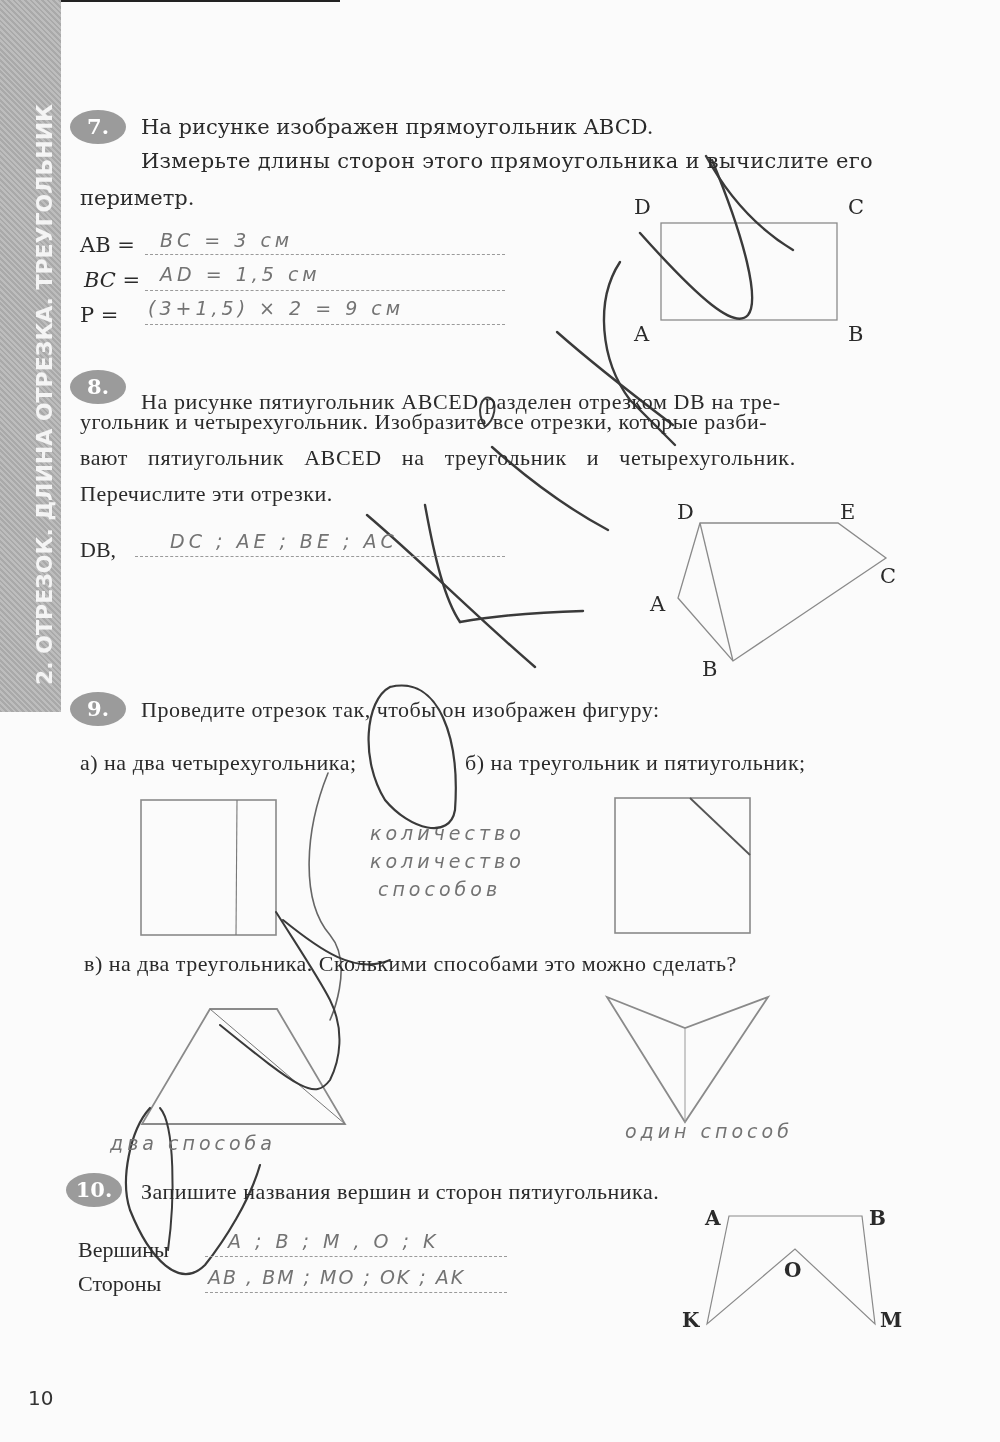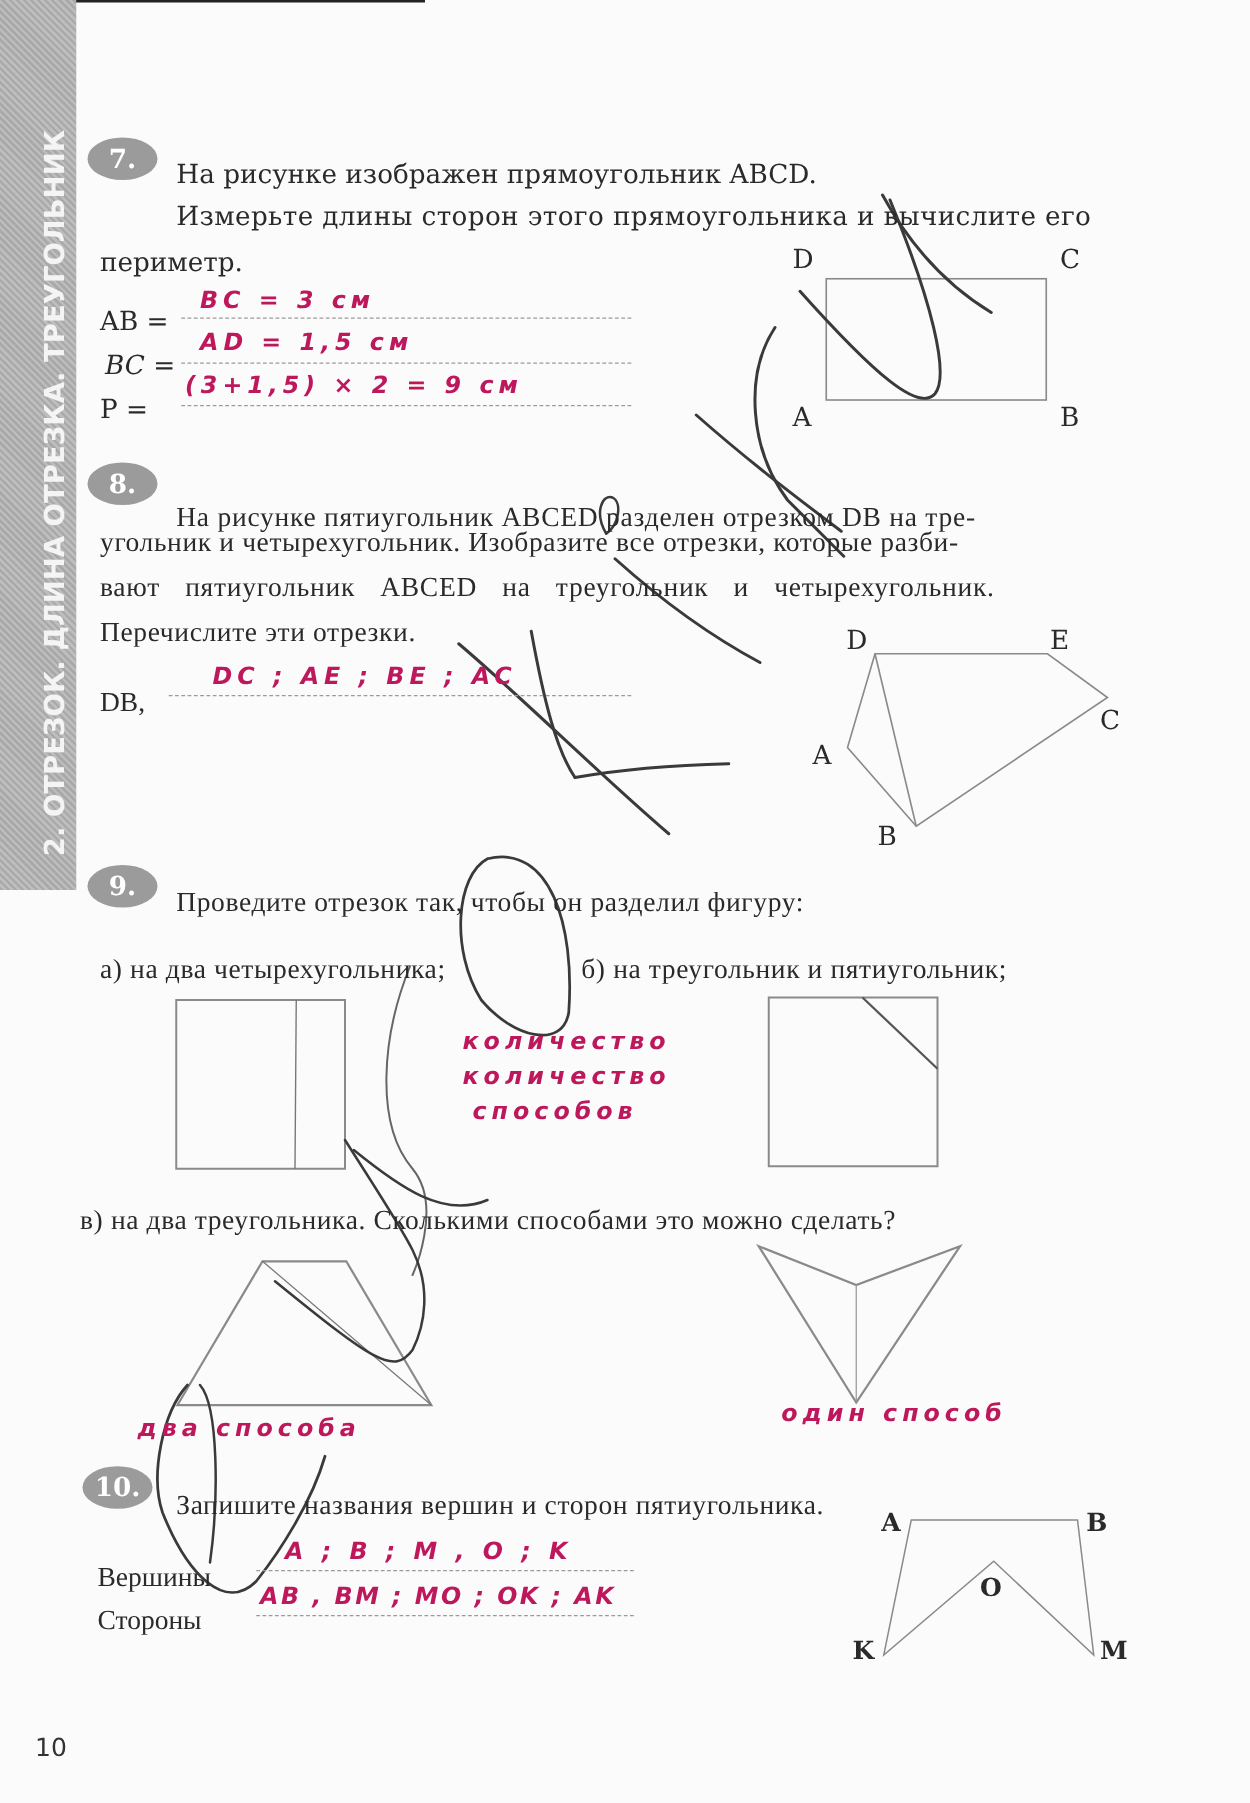--- a/index.html
+++ b/index.html
@@ -20,26 +20,26 @@
     font-family: "DejaVu Sans", sans-serif; font-weight: bold; font-size: 22px;
     letter-spacing: 0px; line-height: 30px; margin-top: -15px;
   }
   .task { position: absolute; font-size: 21px; line-height: 36px; }
   .badge {
     position: absolute; width: 56px; height: 34px; border-radius: 50%;
     background: #9b9b9b; color: #fff; font-weight: bold;
     font-size: 21px; text-align: center; line-height: 34px;
     font-family: "DejaVu Serif", serif;
   }
-  .txt { position: absolute; white-space: nowrap; margin-top: 12px; }
+  .txt { position: absolute; white-space: nowrap; }
   .narrow { font-family: "Liberation Serif", serif; font-size: 22px; }
   .answer-line { position: absolute; border-bottom: 1px dashed #9a9a9a; height: 0; }
   .hand {
-    position: absolute; white-space: nowrap; color: #be185d;
-    font-family: "DejaVu Sans", sans-serif; font-weight: 700;
+    position: absolute; white-space: nowrap; color: #737373;
+    font-family: "DejaVu Sans", sans-serif; font-weight: 400;
     font-size: 19px; letter-spacing: 4px; font-style: italic;
   }
   .lbl { position: absolute; font-size: 21px; }
   .lbl-b { position: absolute; font-size: 20px; font-weight: bold; }
   svg { position: absolute; left: 0; top: 0; }
   .page-num { position: absolute; left: 28px; top: 1386px; font-family: "DejaVu Sans", sans-serif; font-size: 20px; color: #333; }
 </style>
 </head>
 <body>
 
@@ -135,29 +135,29 @@
 <div class="answer-line" style="left:135px; top:556px; width:370px;"></div>
 <div class="hand" style="left:150px; top:530px;margin-left:20px;">DC ; AE ; BE ; AC</div>
 
 <div class="lbl" style="left:677px; top:500px;">D</div>
 <div class="lbl" style="left:840px; top:500px;">E</div>
 <div class="lbl" style="left:880px; top:564px;">C</div>
 <div class="lbl" style="left:650px; top:592px;">A</div>
 <div class="lbl" style="left:702px; top:657px;">B</div>
 
 <div class="badge" style="left:70px; top:692px;">9.</div>
-<div class="txt task narrow" style="left:141px; top:692px; letter-spacing:0.5px;">Проведите отрезок так, чтобы он разделил фигуру:</div>
+<div class="txt task narrow" style="left:141px; top:692px; letter-spacing:0.5px;">Проведите отрезок так, чтобы он изображен фигуру:</div>
 <div class="txt task narrow" style="left:80px; top:745px; letter-spacing:0.5px;">а) на два четырехугольника;</div>
 <div class="txt task narrow" style="left:465px; top:745px; letter-spacing:0.5px;">б) на треугольник и пятиугольник;</div>
 
 <div class="hand" style="left:370px; top:822px;">количество</div>
 <div class="hand" style="left:370px; top:850px;">количество</div>
 <div class="hand" style="left:378px; top:878px;">способов</div>
 
-<div class="txt task narrow" style="left:64px; top:946px; letter-spacing:0.5px;">в) на два треугольника. Сколькими способами это можно сделать?</div>
+<div class="txt task narrow" style="left:84px; top:946px; letter-spacing:0.5px;">в) на два треугольника. Сколькими способами это можно сделать?</div>
 
 <div class="hand" style="left:110px; top:1132px;">два способа</div>
 <div class="hand" style="left:625px; top:1120px;">один способ</div>
 
 <div class="badge" style="left:66px; top:1173px;">10.</div>
 <div class="txt task narrow" style="left:141px; top:1174px; letter-spacing:0.5px;">Запишите названия вершин и сторон пятиугольника.</div>
 
 <div class="txt task narrow" style="left:78px; top:1232px;">Вершины</div>
 <div class="answer-line" style="left:205px; top:1256px; width:302px;"></div>
 <div class="hand" style="left:228px; top:1230px;">A ; B ; M , O ; K</div>

